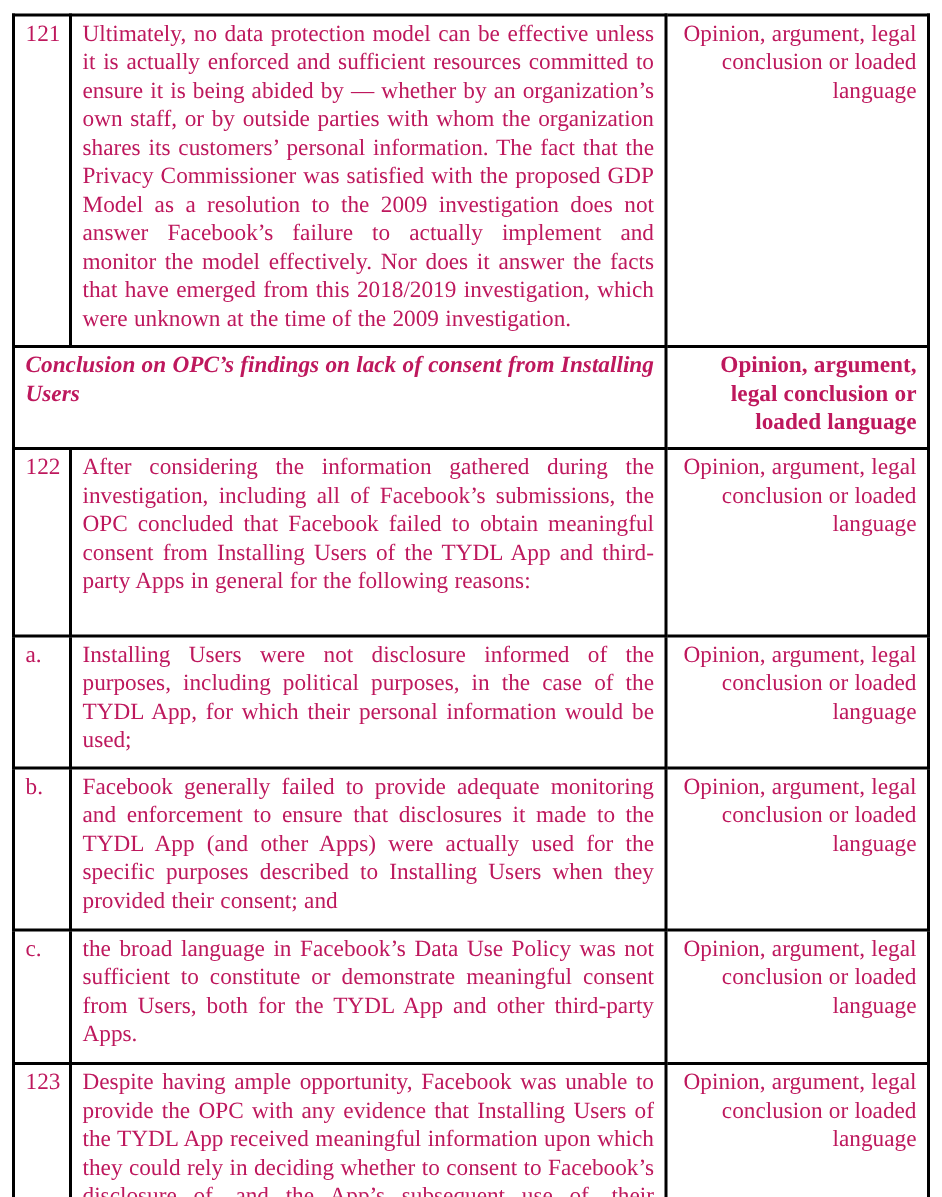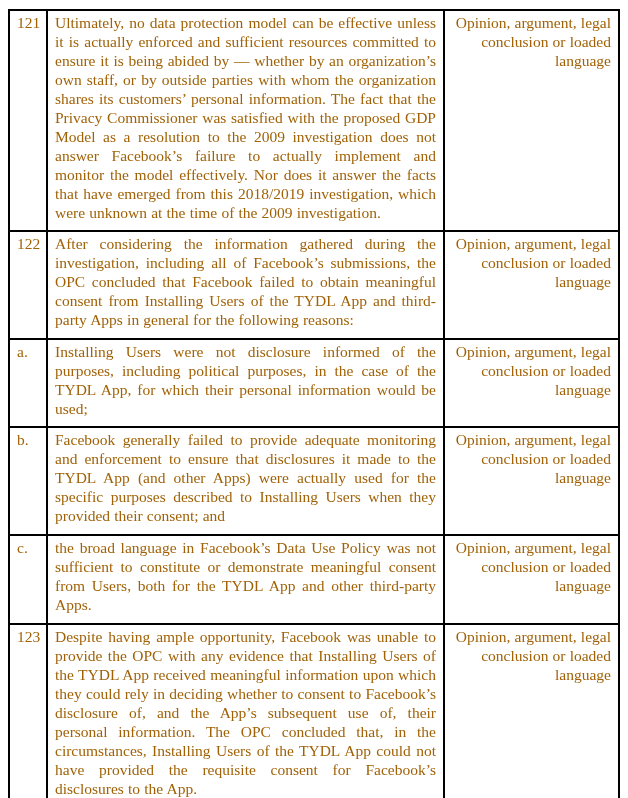--- a/index.html
+++ b/index.html
@@ -9,21 +9,21 @@
     width: 628px;
     height: 798px;
     overflow: hidden;
   }
   .page {
     position: relative;
     width: 628px;
     height: 798px;
     background: #ffffff;
     font-family: "Liberation Serif", "DejaVu Serif", serif;
-    color: #a16207;
+    color: #be185d;
   }
   table.doc-table {
     position: absolute;
     left: 8px;
     top: 9px;
     width: 610px;
     border-collapse: collapse;
     table-layout: fixed;
     font-size: 15.5px;
     line-height: 19px;
@@ -55,41 +55,45 @@
     font-style: italic;
     text-align: left;
     padding-left: 6px;
     padding-bottom: 24px;
   }
   td.cat-bold {
     font-weight: bold;
   }
   
   tr.row-121 td { padding-bottom: 8px; }
-  tr.row-122 td { padding-bottom: 9px; }
+  tr.row-122 td { padding-bottom: 26px; }
   tr.row-a td   { padding-bottom: 8px; }
   tr.row-b td   { padding-bottom: 9px; }
   tr.row-c td   { padding-bottom: 9px; }
   tr.row-123 td { padding-bottom: 9px; }
 </style>
 </head>
 <body>
 
 <div class="page">
   <table class="doc-table">
     <colgroup>
       <col style="width:38px">
       <col style="width:397px">
       <col style="width:175px">
     </colgroup>
     <tbody>
       <tr class="row-121">
         <td class="num">121</td>
         <td class="body">Ultimately, no data protection model can be effective unless it is actually enforced and sufficient resources committed to ensure it is being abided by — whether by an organization’s own staff, or by outside parties with whom the organization shares its customers’ personal information. The fact that the Privacy Commissioner was satisfied with the proposed GDP Model as a resolution to the 2009 investigation does not answer Facebook’s failure to actually implement and monitor the model effectively. Nor does it answer the facts that have emerged from this 2018/2019 investigation, which were unknown at the time of the 2009 investigation.</td>
         <td class="cat">Opinion, argument, legal conclusion or loaded language</td>
+      </tr>
+      <tr class="row-section">
+        <td class="section-title" colspan="2">Conclusion on OPC’s findings on lack of consent from Installing Users</td>
+        <td class="cat cat-bold">Opinion, argument, legal conclusion or loaded language</td>
       </tr>
       <tr class="row-122">
         <td class="num">122</td>
         <td class="body">After considering the information gathered during the investigation, including all of Facebook’s submissions, the OPC concluded that Facebook failed to obtain meaningful consent from Installing Users of the TYDL App and third-party Apps in general for the following reasons:</td>
         <td class="cat">Opinion, argument, legal conclusion or loaded language</td>
       </tr>
       <tr class="row-a">
         <td class="num">a.</td>
         <td class="body">Installing Users were not disclosure informed of the purposes, including political purposes, in the case of the TYDL App, for which their personal information would be used;</td>
         <td class="cat">Opinion, argument, legal conclusion or loaded language</td>

